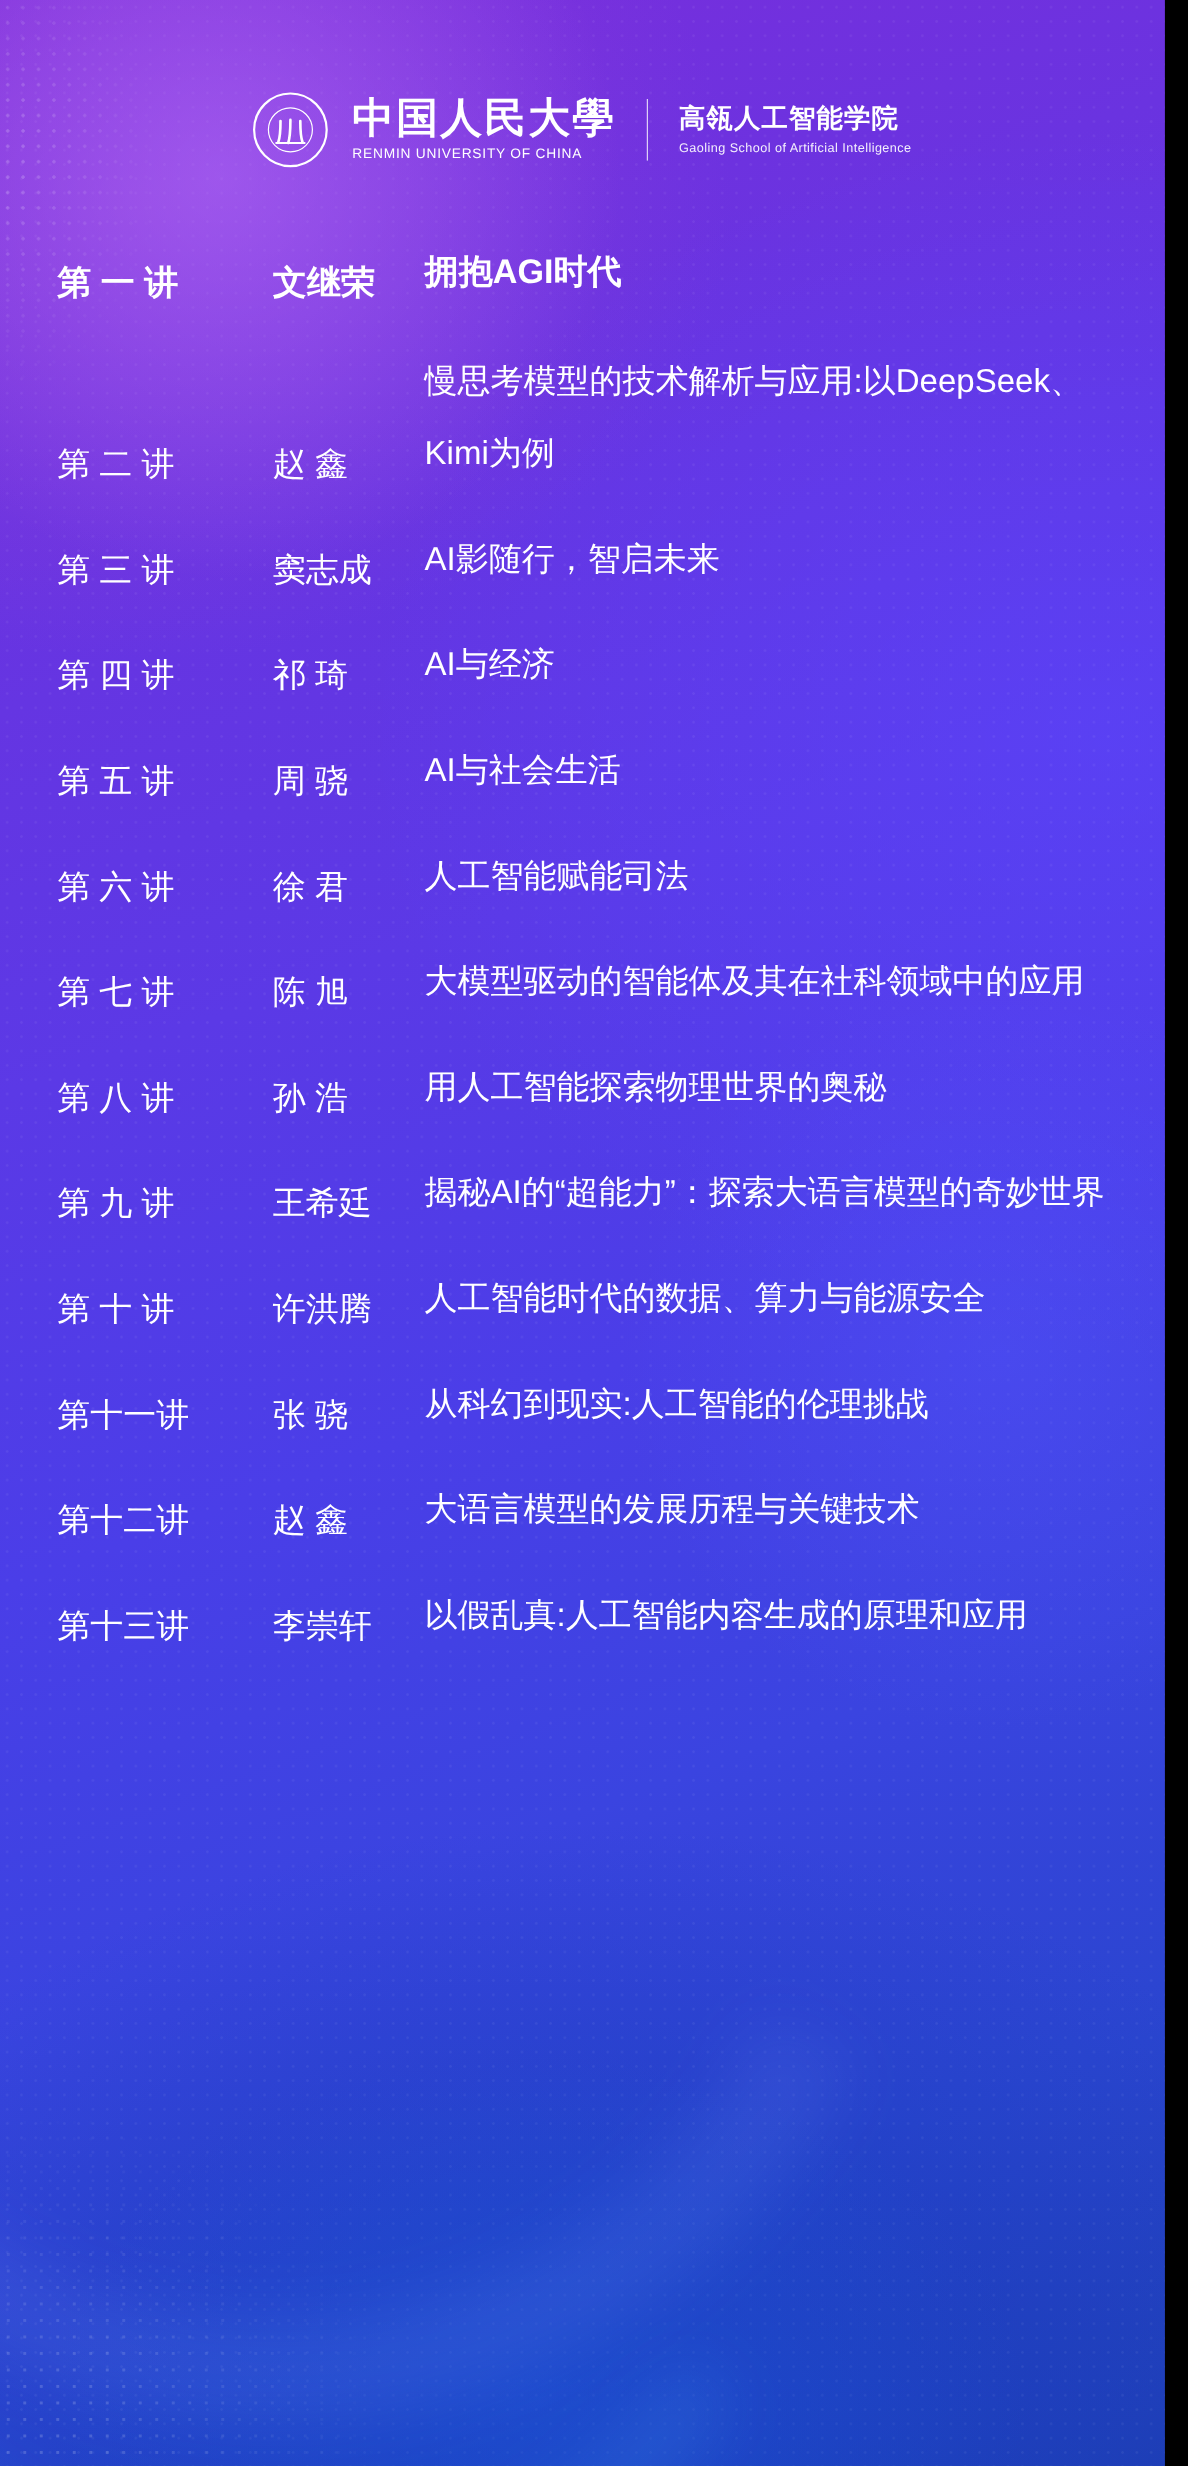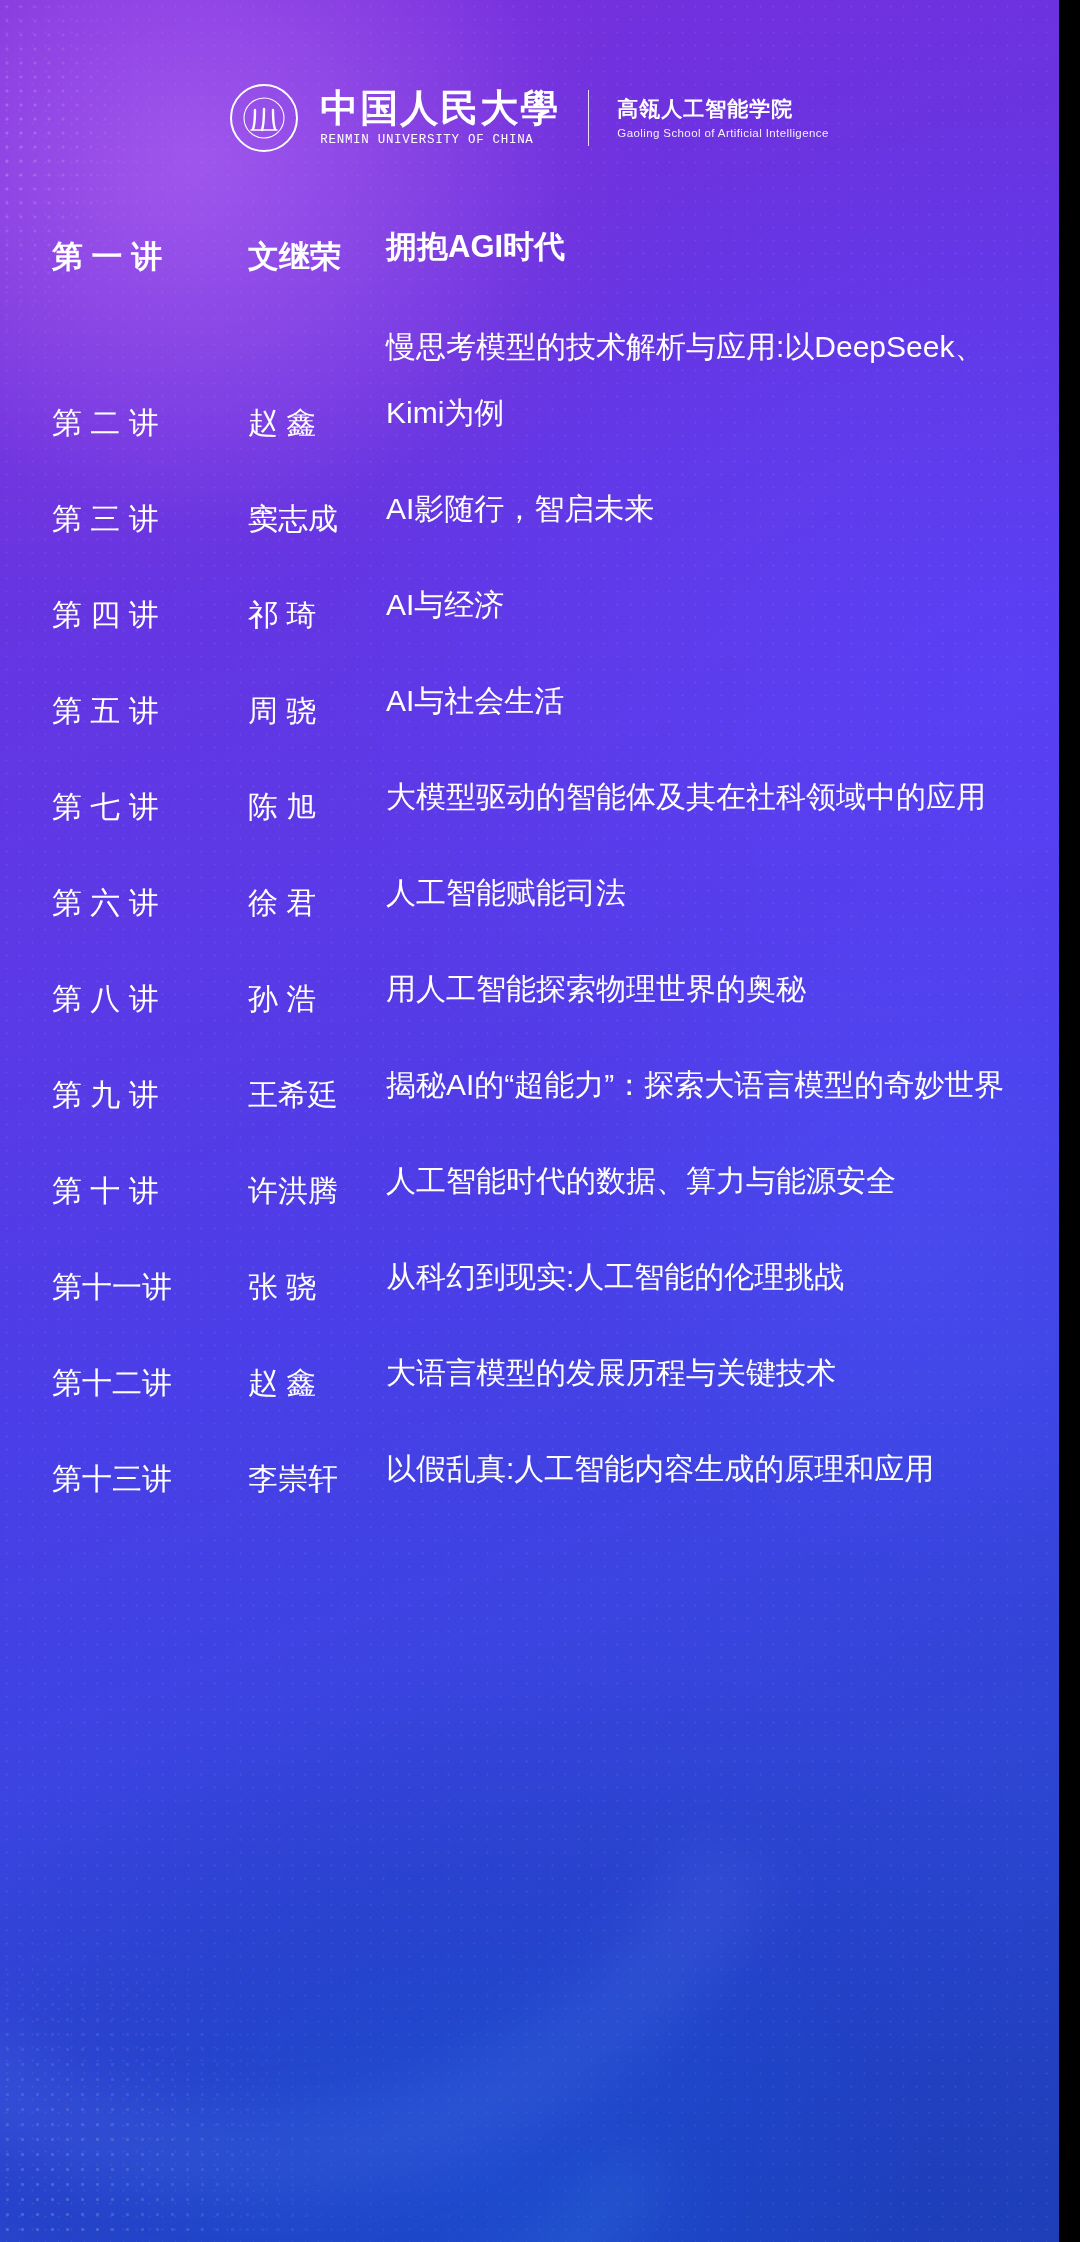--- a/index.html
+++ b/index.html
@@ -125,31 +125,31 @@
     font-weight: 700;
     letter-spacing: 2px;
     line-height: 1.05;
     font-family: "Liberation Serif", "DejaVu Serif", serif;
   }
   .brand-en {
     color: #ffffff;
     font-size: 12.5px;
     letter-spacing: 0.7px;
     margin-top: 5px;
-    font-family: Liberation Mono, monospace;
+    font-family: Liberation Sans, sans-serif;
   }
   .divider-v {
     width: 1px;
     height: 56px;
     background: rgba(255,255,255,0.85);
     margin: 0 6px;
   }
   .school-cn {
     color: #ffffff;
-    font-size: 21px;
+    font-size: 24px;
     font-weight: 600;
     letter-spacing: 1px;
     line-height: 1.1;
   }
   .school-en {
     color: rgba(255,255,255,0.92);
     font-size: 11.5px;
     letter-spacing: 0.4px;
     margin-top: 7px;
   }
@@ -272,32 +272,32 @@
       <div class="col-title">AI与经济</div>
     </div>
 
     <div class="row">
       <div class="col-no">第 五 讲</div>
       <div class="col-name">周 骁</div>
       <div class="col-title">AI与社会生活</div>
     </div>
 
     <div class="row">
+      <div class="col-no">第 六 讲</div>
+      <div class="col-name">徐 君</div>
+      <div class="col-title">人工智能赋能司法</div>
+    </div>
+
+    <div class="row">
       <div class="col-no">第 七 讲</div>
       <div class="col-name">陈 旭</div>
       <div class="col-title two-line">大模型驱动的智能体及其在社科领域中的应用</div>
     </div>
 
     <div class="row">
-      <div class="col-no">第 六 讲</div>
-      <div class="col-name">徐 君</div>
-      <div class="col-title">人工智能赋能司法</div>
-    </div>
-
-    <div class="row">
       <div class="col-no">第 八 讲</div>
       <div class="col-name">孙 浩</div>
       <div class="col-title">用人工智能探索物理世界的奥秘</div>
     </div>
 
     <div class="row">
       <div class="col-no">第 九 讲</div>
       <div class="col-name">王希廷</div>
       <div class="col-title two-line">揭秘AI的“超能力”：探索大语言模型的奇妙世界</div>
     </div>

